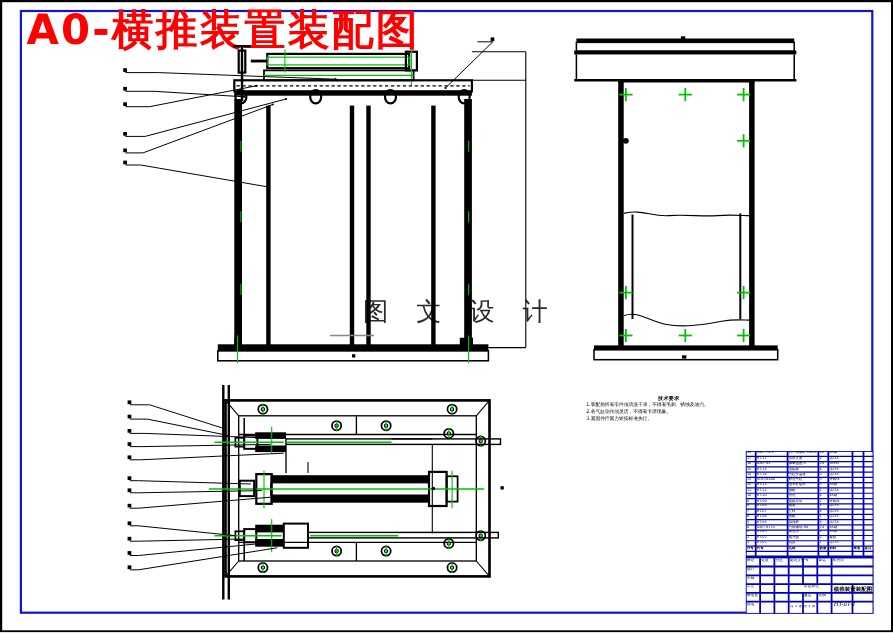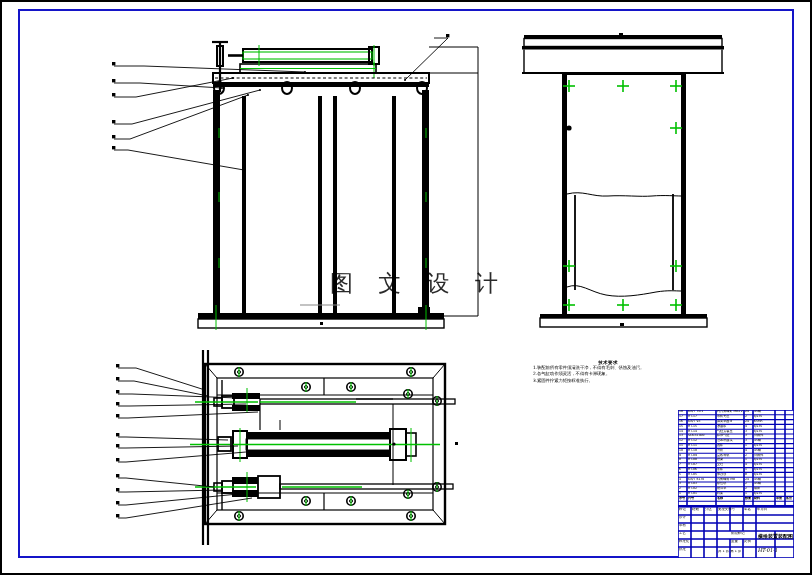--- a/index.html
+++ b/index.html
@@ -19,20 +19,21 @@
   .tb-italic{position:absolute;font-family:"DejaVu Serif",serif;font-size:5px;font-style:italic;color:#000;white-space:nowrap;line-height:1;}
 </style>
 </head>
 <body>
 
 <div id="sheet">
 
   <div id="outer-border"></div>
   <div id="inner-frame"></div>
 
+  <div id="title-text">A0-横推装置装配图</div>
   <div id="watermark">图 文 设 计</div>
 
   <svg width="812" height="575">
     <defs>
       <g id="bolthole">
         <circle r="4.2" fill="none" stroke="#000" stroke-width="1.6"></circle>
         <circle r="1.5" fill="none" stroke="#000" stroke-width="1"></circle>
       </g>
     </defs>
 

